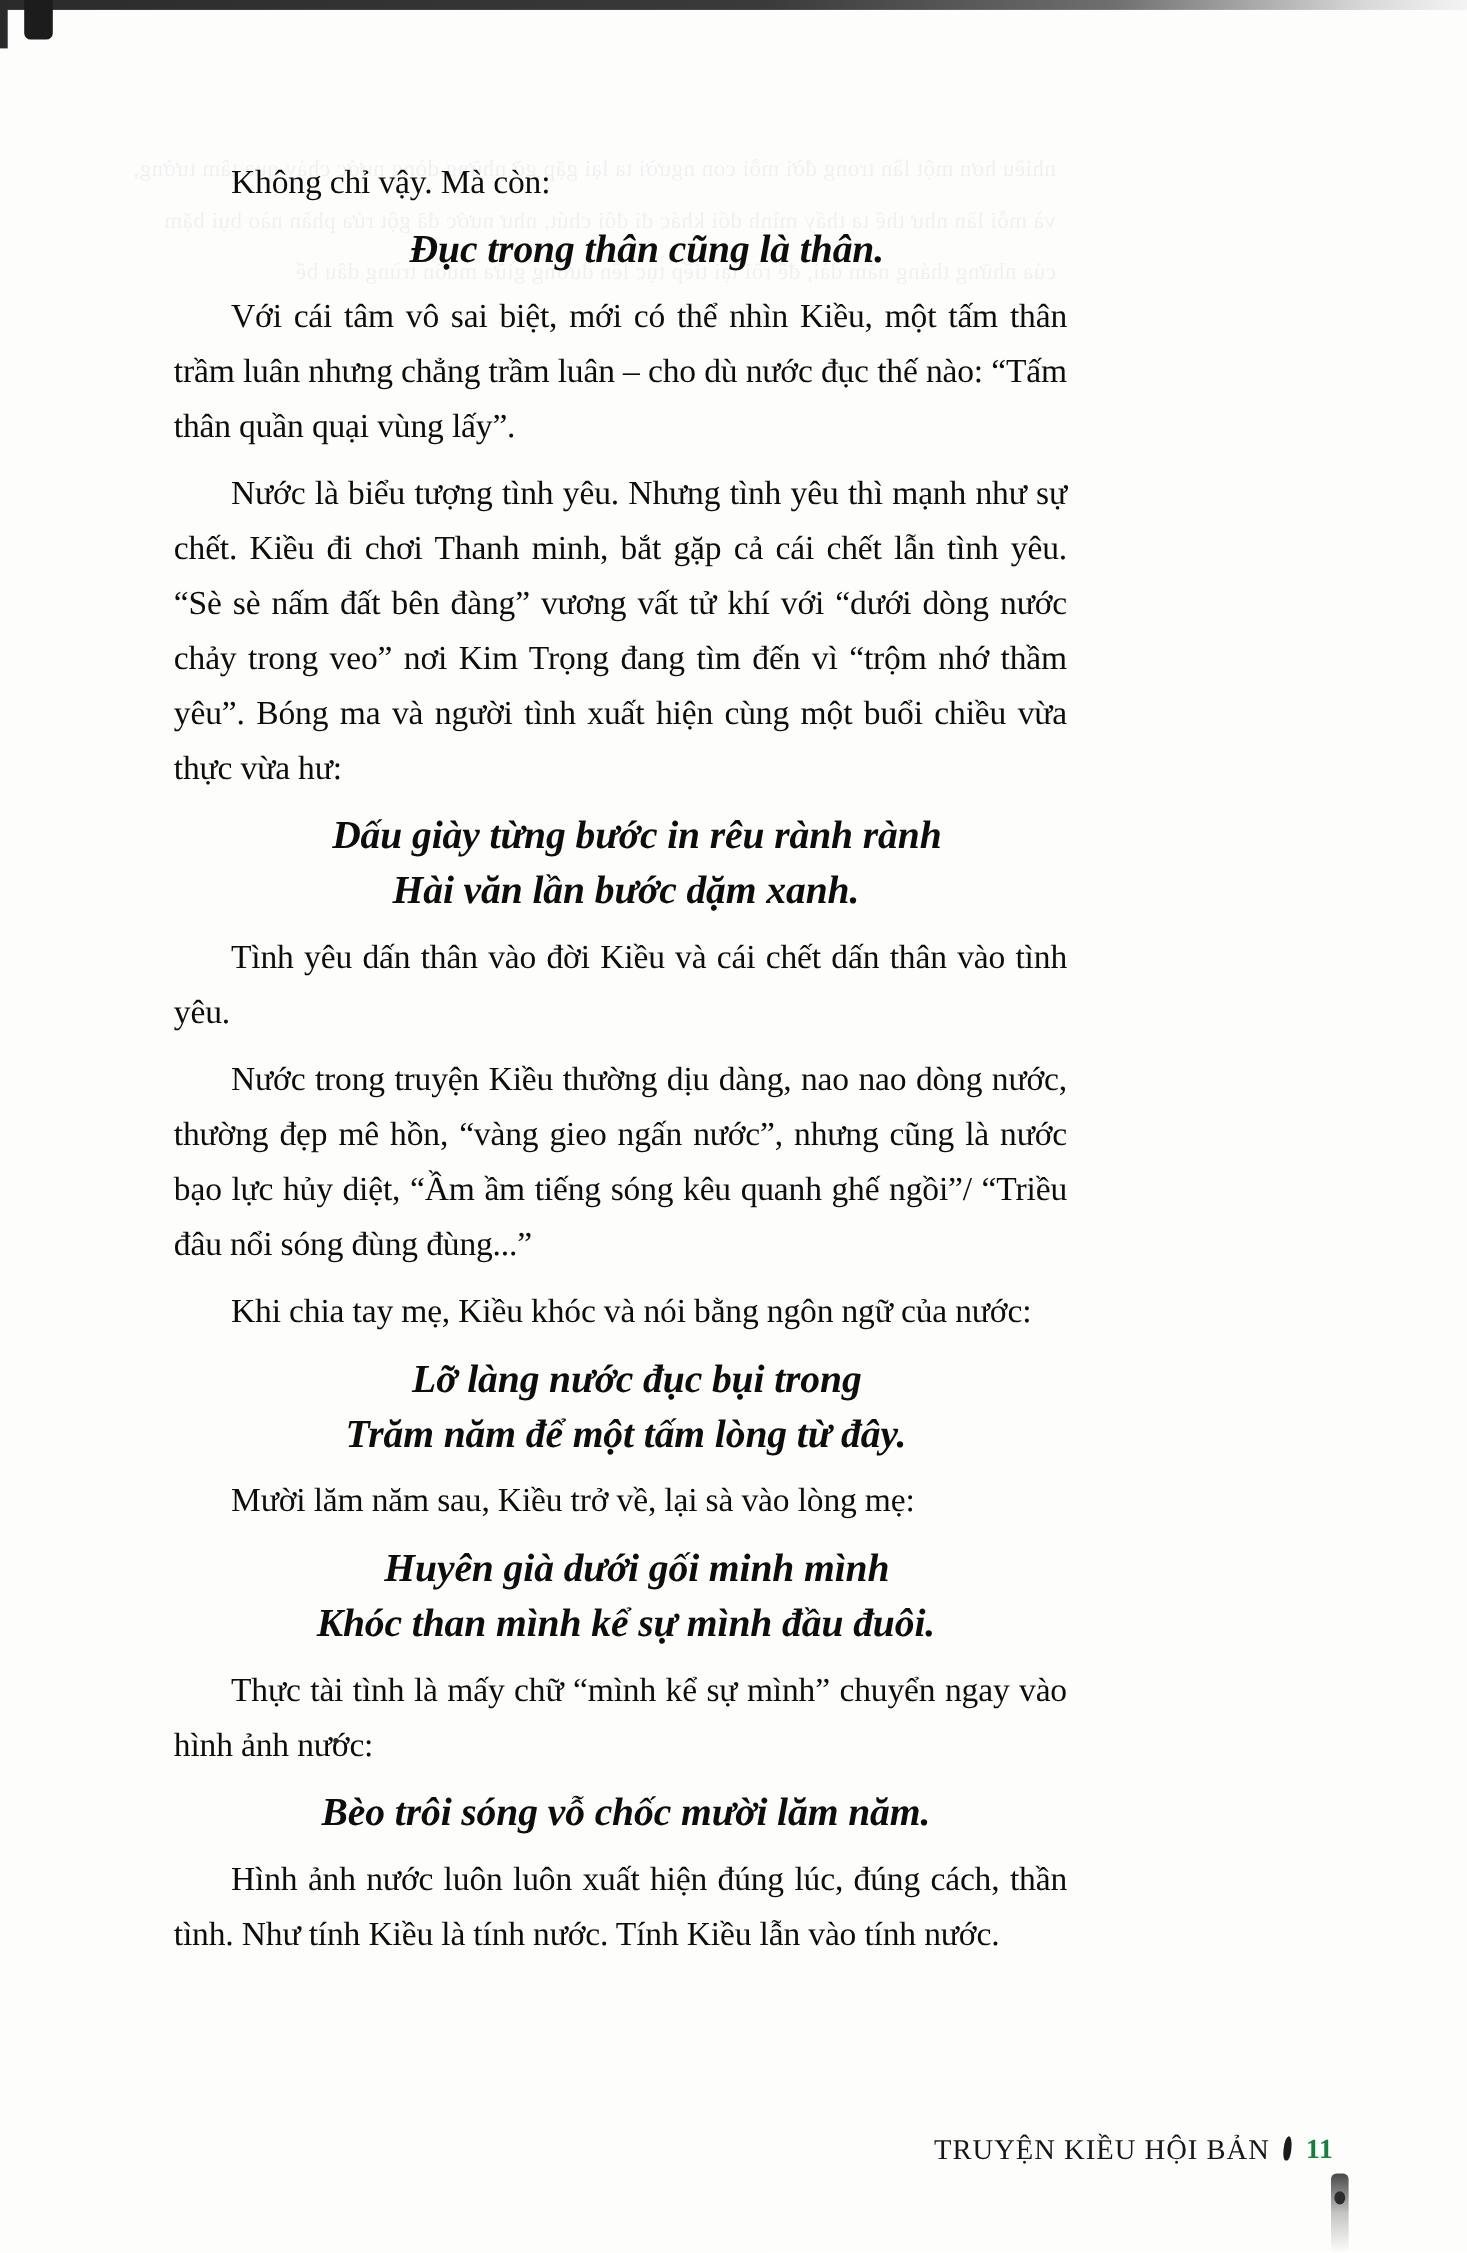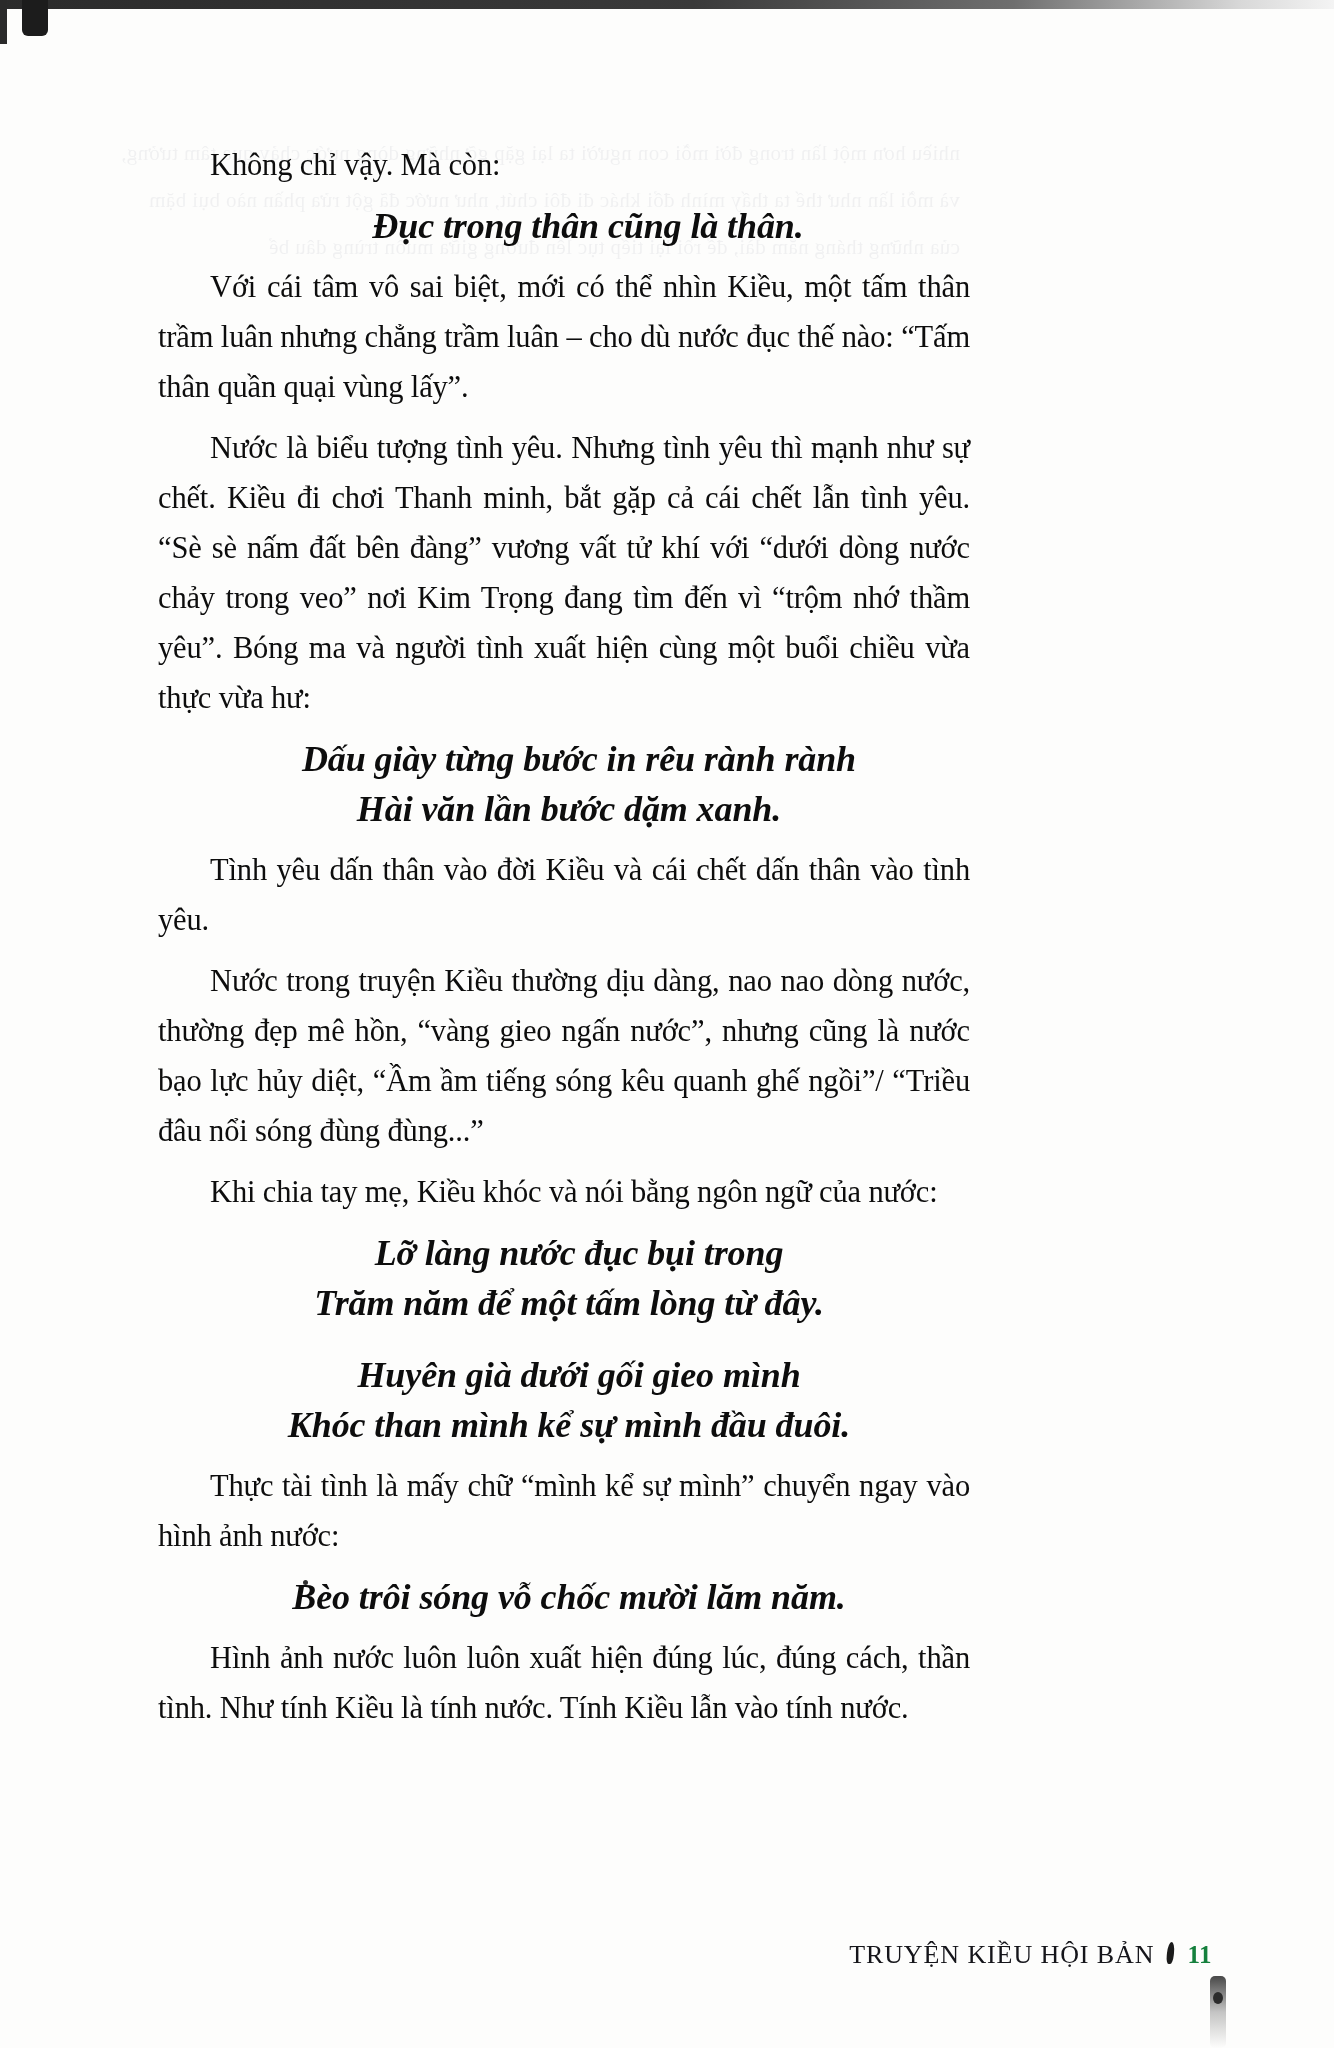--- a/index.html
+++ b/index.html
@@ -196,22 +196,23 @@
       <div class="gap-sm"></div>
       <p class="para">Tình yêu dấn thân vào đời Kiều và cái chết dấn thân vào tình yêu.</p>
       <div class="gap-sm"></div>
       <p class="para">Nước trong truyện Kiều thường dịu dàng, nao nao dòng nước, thường đẹp mê hồn, “vàng gieo ngấn nước”, nhưng cũng là nước bạo lực hủy diệt, “Ầm ầm tiếng sóng kêu quanh ghế ngồi”/ “Triều đâu nổi sóng đùng đùng...”</p>
       <div class="gap-sm"></div>
       <p class="para">Khi chia tay mẹ, Kiều khóc và nói bằng ngôn ngữ của nước:</p>
       <div class="gap-sm"></div>
       <p class="verse offset-b">Lỡ làng nước đục bụi trong</p>
       <p class="verse offset-c">Trăm năm để một tấm lòng từ đây.</p>
       <div class="gap-sm"></div>
-      <div class="gap-sm"></div>
-      <p class="verse offset-b">Huyên già dưới gối gieo mình</p>
+      <p class="para">Mười lăm năm sau, Kiều trở về, lại sà vào lòng mẹ:</p>
+      <div class="gap-sm"></div>
+      <p class="verse offset-b">Huyên già dưới gối minh mình</p>
       <p class="verse offset-c">Khóc than mình kể sự mình đầu đuôi.</p>
       <div class="gap-sm"></div>
       <p class="para">Thực tài tình là mấy chữ “mình kể sự mình” chuyển ngay vào hình ảnh nước:</p>
       <div class="gap-sm"></div>
       <p class="verse offset-c">Bèo trôi sóng vỗ chốc mười lăm năm.</p>
       <div class="gap-sm"></div>
       <p class="para">Hình ảnh nước luôn luôn xuất hiện đúng lúc, đúng cách, thần tình. Như tính Kiều là tính nước. Tính Kiều lẫn vào tính nước.</p>
 
     </div>
   </div>

